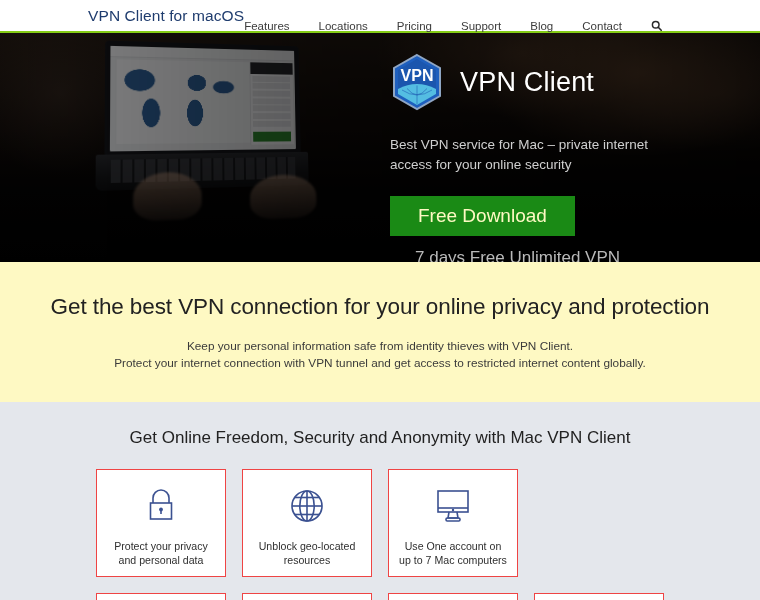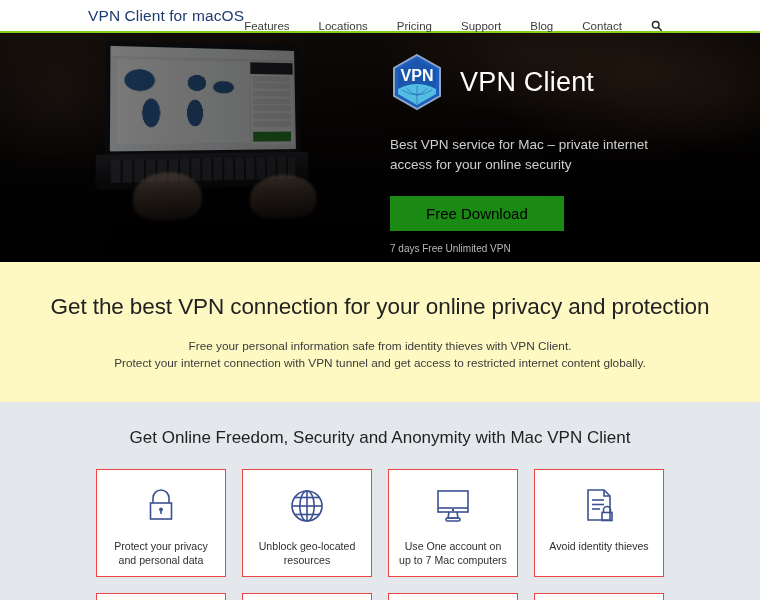--- a/index.html
+++ b/index.html
@@ -143,31 +143,32 @@
     margin-top: 24px;
     font-size: 13.5px;
     line-height: 20px;
     color: #cfcfcf;
     max-width: 262px;
   }
   .download-btn {
     display: inline-block;
     margin-top: 21px;
     background: #1a8a15;
-    color: #000000;
-    font-size: 15px;
-    padding: 9px 36px;
+    color: #fef9c3;
+    font-size: 19px;
+    padding: 9px 28px;
     border: none;
     cursor: pointer;
     font-family: inherit;
   }
   .hero-note {
     margin-top: 12px;
-    font-size: 10px;
+    font-size: 17px;
     color: #b9b9b9;
+    margin-left: 25px;
   }
 
   
   .intro {
     background: #fef9c3;
     padding: 32px 20px 30px;
     text-align: center;
   }
   .intro h2 {
     font-size: 22.5px;
@@ -287,21 +288,21 @@
       <h1 class="hero-title">VPN Client</h1>
     </div>
     <p class="hero-sub">Best VPN service for Mac – private internet access for your online security</p>
     <button class="download-btn">Free Download</button>
     <div class="hero-note">7 days Free Unlimited VPN</div>
   </div>
 </section>
 
 <section class="intro">
   <h2>Get the best VPN connection for your online privacy and protection</h2>
-  <p>Free your personal information safe from identity thieves with VPN Client.</p>
+  <p>Keep your personal information safe from identity thieves with VPN Client.</p>
   <p style="margin-top:0">Protect your internet connection with VPN tunnel and get access to restricted internet content globally.</p>
 </section>
 
 <section class="features">
   <h3>Get Online Freedom, Security and Anonymity with Mac VPN Client</h3>
 
   <div class="card-grid">
 
     <div class="card">
       <span class="card-icon">
@@ -335,34 +336,20 @@
           <rect class="icon-stroke" x="5" y="3" width="30" height="21"></rect>
           <line class="icon-stroke" x1="5" y1="20" x2="35" y2="20"></line>
           <circle cx="20" cy="22" r="1.2" fill="#3b5191"></circle>
           <path class="icon-stroke" d="M16 24 L15 30 h10 l-1 -6"></path>
           <rect class="icon-stroke" x="13" y="30" width="14" height="3" rx="1.2"></rect>
         </svg>
       </span>
       <span class="card-label">Use One account on up to 7 Mac computers</span>
     </div>
 
-    <div class="card">
-      <span class="card-icon">
-        <svg width="36" height="38" viewBox="0 0 36 38">
-          <path class="icon-stroke" d="M7 3 h16 l6 6 v24 H7 Z"></path>
-          <path class="icon-stroke" d="M23 3 v6 h6"></path>
-          <line class="icon-stroke" x1="11" y1="13" x2="23" y2="13"></line>
-          <line class="icon-stroke" x1="11" y1="17.5" x2="23" y2="17.5"></line>
-          <line class="icon-stroke" x1="11" y1="22" x2="19" y2="22"></line>
-          <path class="icon-stroke" d="M22.5 25.5 V23 a3.5 3.5 0 0 1 7 0 v2.5"></path>
-          <rect class="icon-stroke" x="21" y="25.5" width="10" height="8"></rect>
-        </svg>
-      </span>
-      <span class="card-label">Avoid identity thieves</span>
-    </div>
   </div>
 
   <div class="card-grid" style="margin-top:16px">
 
     <div class="card">
 
       <span class="card-label"></span>
     </div>
 
     <div class="card">

